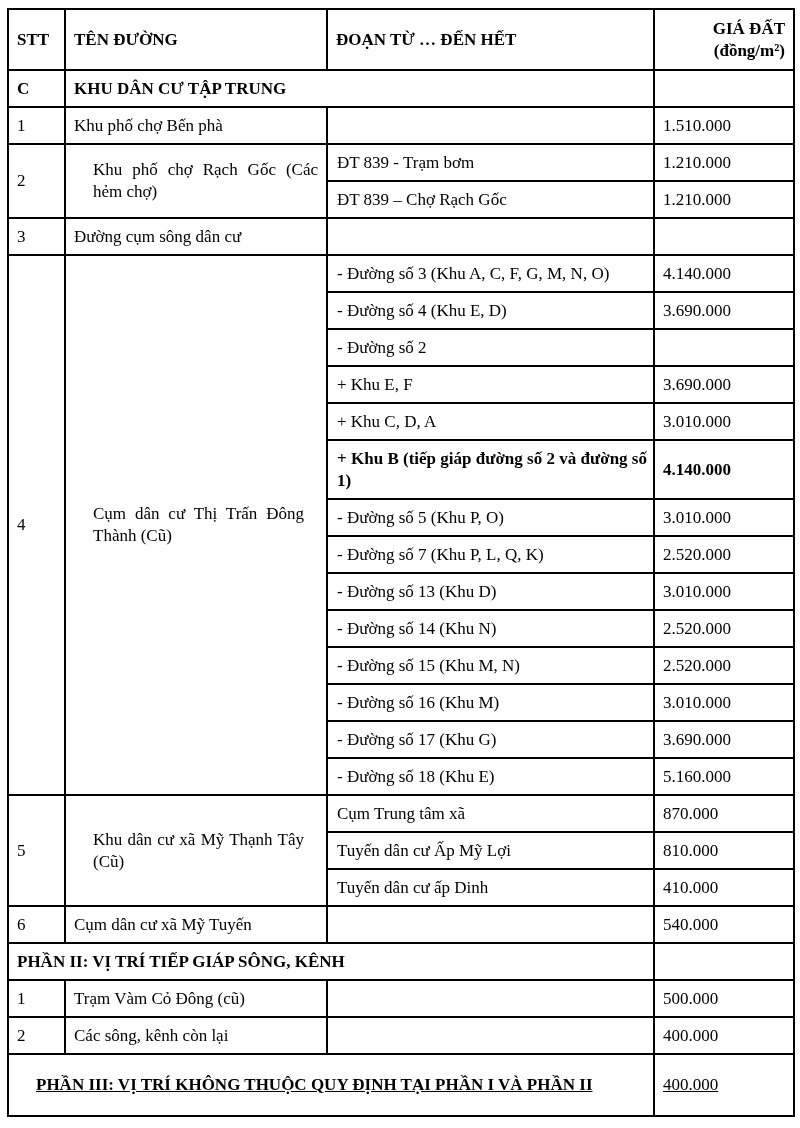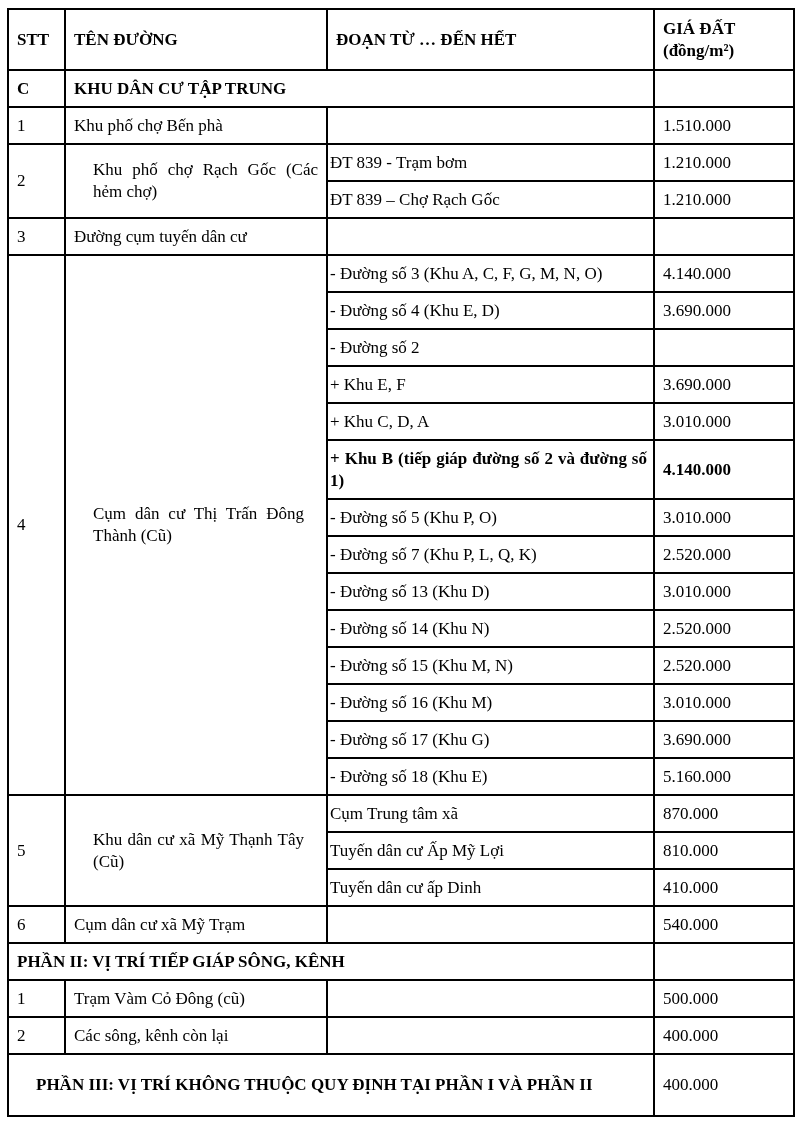--- a/index.html
+++ b/index.html
@@ -14,27 +14,27 @@
   }
   td {
     border:2px solid #000;
     font-size:17px; line-height:1.28;
     padding:3px 8px; vertical-align:middle;
     overflow:hidden; word-wrap:break-word;
   }
   tr { height:37px; }
   tr.h-head { height:61px; }
   tr.h-tall { height:59px;font-weight:bold; }
-  tr.h-p3   { height:62px; }
+  tr.h-p3   { height:62px;text-decoration:underline; }
   .b   { font-weight:bold; }
   .ctr { text-align:left;margin-top:24px; }
   .just{ text-align:justify;padding-left:27px; }
   .pad-r { padding-right:22px;border-radius:13px; }
-  td.seg { padding-left:2px; padding-right:6px;margin-top:17px; }
-  .head-gia div { text-align:left; font-weight:bold; }
+  td.seg { padding-left:9px; padding-right:6px;margin-top:17px; }
+  .head-gia div { text-align:right; font-weight:bold; }
 </style>
 </head>
 <body>
 
 <div class="page">
 <table class="land">
   <colgroup>
     <col style="width:57px">
         <col style="width:262px">
         <col style="width:327px">
@@ -71,21 +71,21 @@
     <td class="seg">ĐT 839 - Trạm bơm</td>
     <td class="ctr">1.210.000</td>
   </tr>
   <tr>
     <td class="seg">ĐT 839 – Chợ Rạch Gốc</td>
     <td class="ctr">1.210.000</td>
   </tr>
 
   <tr>
     <td class="ctr">3</td>
-    <td>Đường cụm tuyến dân cư</td>
+    <td>Đường cụm sông dân cư</td>
     <td class="seg"></td>
     <td></td>
   </tr>
 
   <tr>
     <td class="ctr" rowspan="14">4</td>
     <td class="just pad-r" rowspan="14">Cụm dân cư Thị Trấn Đông Thành (Cũ)</td>
     <td class="seg">- Đường số 3 (Khu A, C, F, G, M, N, O)</td>
     <td class="ctr">4.140.000</td>
   </tr>
@@ -152,21 +152,21 @@
     <td class="seg">Tuyến dân cư Ấp Mỹ Lợi</td>
     <td class="ctr">810.000</td>
   </tr>
   <tr>
     <td class="seg">Tuyến dân cư ấp Dinh</td>
     <td class="ctr">410.000</td>
   </tr>
 
   <tr>
     <td class="ctr">6</td>
-    <td>Cụm dân cư xã Mỹ Trạm</td>
+    <td>Cụm dân cư xã Mỹ Tuyến</td>
     <td class="seg"></td>
     <td class="ctr">540.000</td>
   </tr>
 
   <tr>
     <td class="b" colspan="3">PHẦN II: VỊ TRÍ TIẾP GIÁP SÔNG, KÊNH</td>
     <td></td>
   </tr>
   <tr>
     <td class="ctr">1</td>

